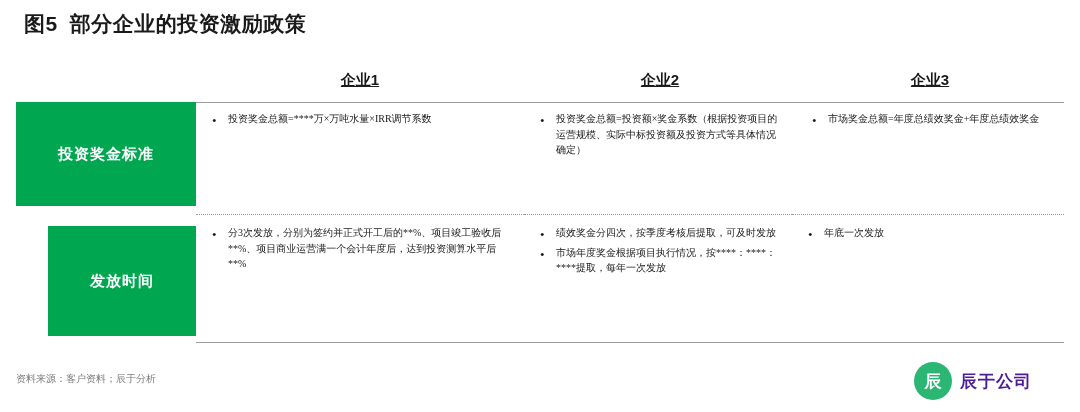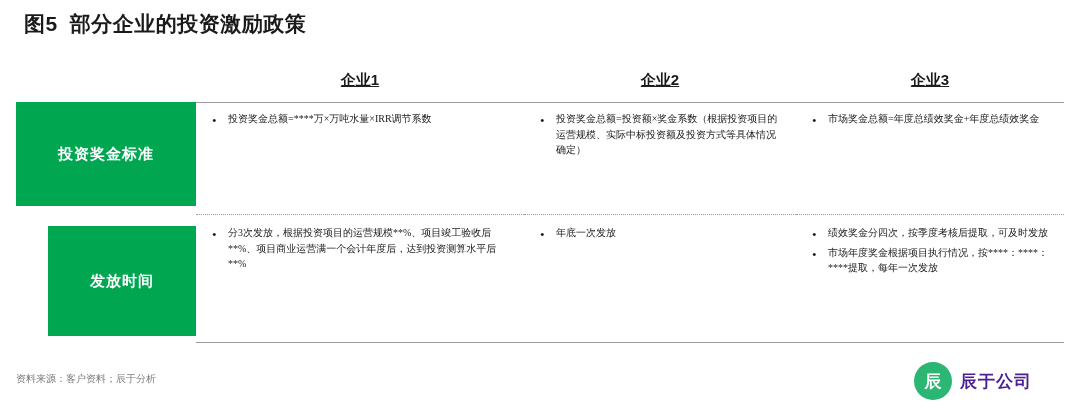--- a/index.html
+++ b/index.html
@@ -226,32 +226,32 @@
         </ul>
       </div>
     </div>
 
     <div class="row body-row-2">
       <div class="col-label">
         <div class="green-box r2">发放时间</div>
       </div>
       <div class="col-body c1">
         <ul class="bul">
-          <li>分3次发放，根据投资项目的运营规模**%、项目竣工验收后**%、项目商业运营满一个会计年度后，达到投资测算水平后**%</li>
-        </ul>
-      </div>
-      <div class="col-body c2">
-        <ul class="bul">
-          <li>年底一次发放</li>
+          <li>分3次发放，分别为签约并正式开工后的**%、项目竣工验收后**%、项目商业运营满一个会计年度后，达到投资测算水平后**%</li>
         </ul>
       </div>
       <div class="col-body c3">
         <ul class="bul">
           <li>绩效奖金分四次，按季度考核后提取，可及时发放</li>
           <li>市场年度奖金根据项目执行情况，按****：****：****提取，每年一次发放</li>
+        </ul>
+      </div>
+      <div class="col-body c2">
+        <ul class="bul">
+          <li>年底一次发放</li>
         </ul>
       </div>
     </div>
 
   </div>
 
   <div class="bottom-rule"></div>
 
   <div class="source">资料来源：客户资料；辰于分析</div>
 

